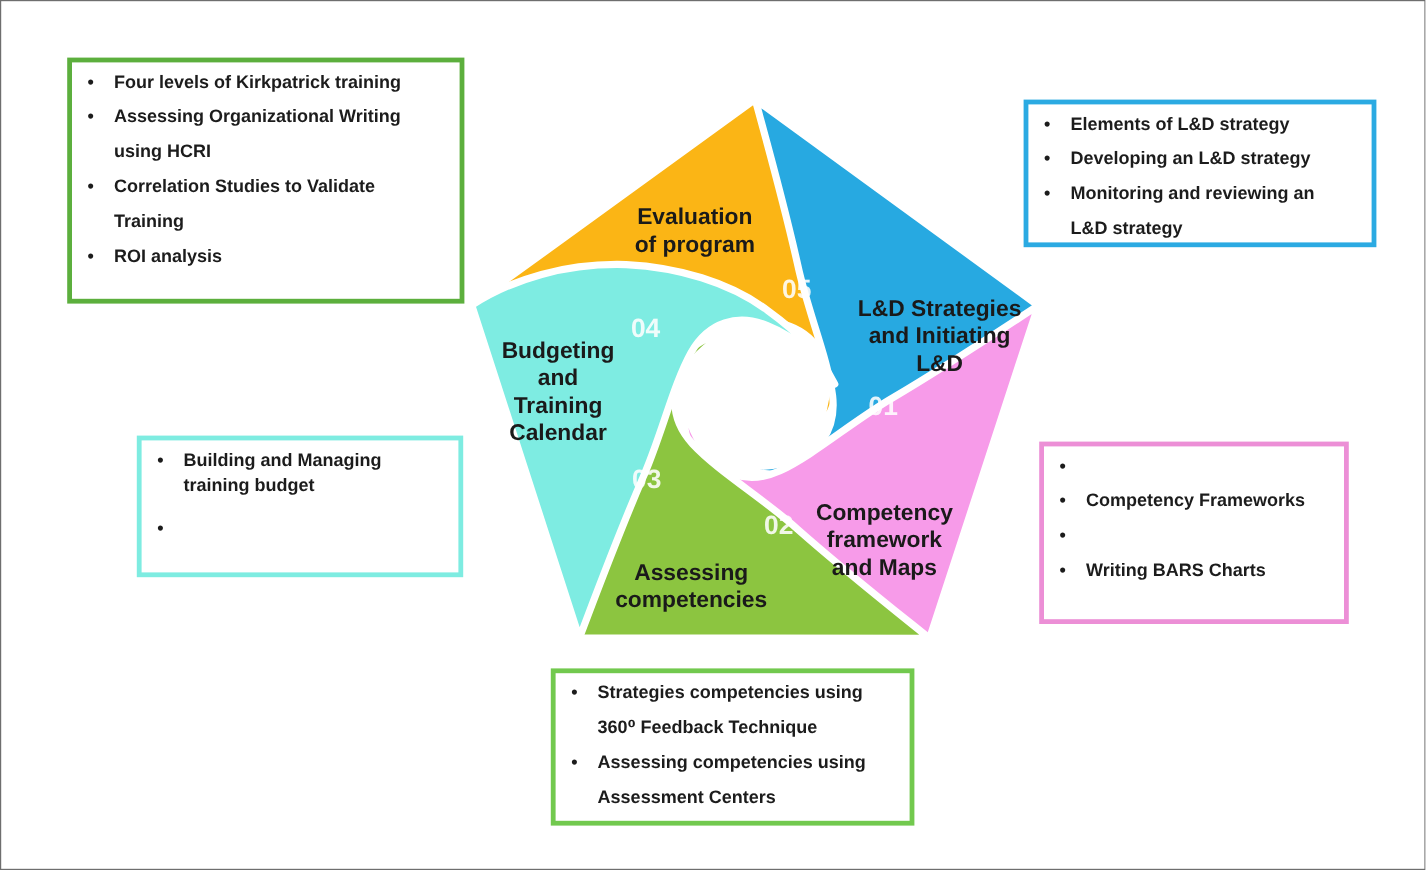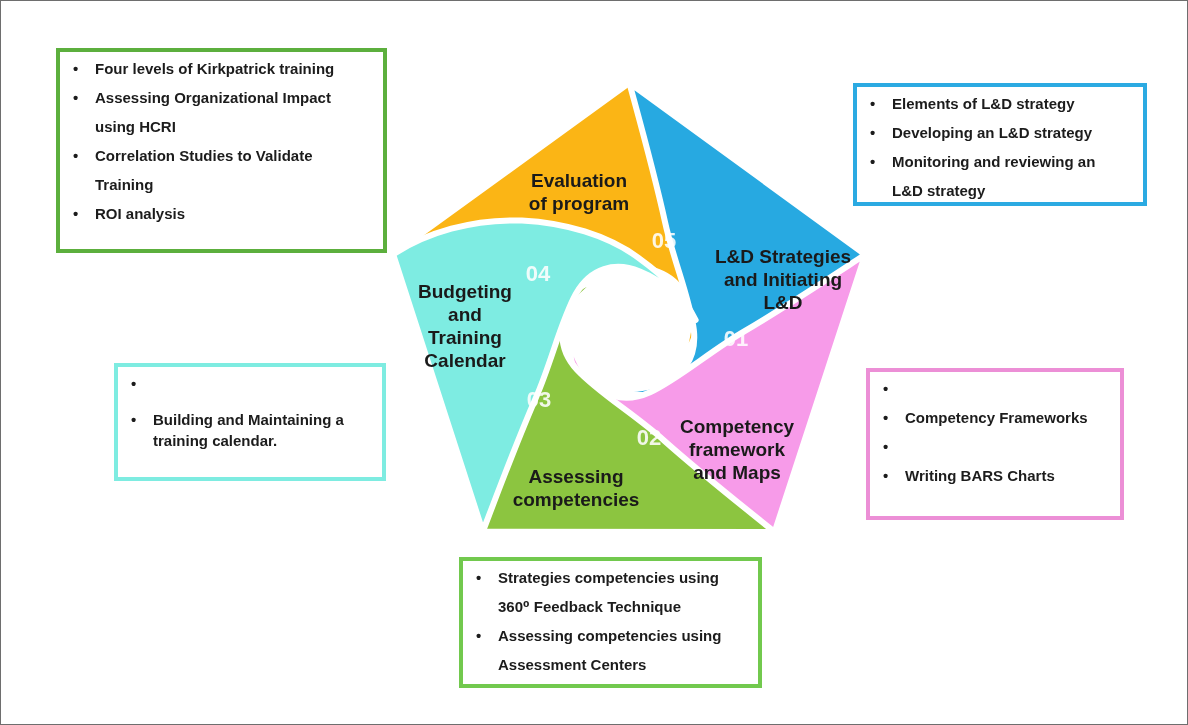--- a/index.html
+++ b/index.html
@@ -46,21 +46,21 @@
         <text text-anchor="middle" class="seg-label"><tspan x="-164" y="-33">Budgeting</tspan><tspan x="-164" y="-10">and</tspan><tspan x="-164" y="13">Training</tspan><tspan x="-164" y="36">Calendar</tspan></text>
       </g>
     </svg>
   <div class="callout" id="co-0" style="left: 55px; top: 47px; width: 331px; height: 205px; border: 4px solid rgb(92, 175, 61);">
       <div class="bi">
         <span class="b">•</span>
         <span class="t">Four levels of Kirkpatrick training</span>
       </div>
       <div class="bi">
         <span class="b">•</span>
-        <span class="t">Assessing Organizational Impact using HCRI</span>
+        <span class="t">Assessing Organizational Writing using HCRI</span>
       </div>
       <div class="bi">
         <span class="b">•</span>
         <span class="t">Correlation Studies to Validate Training</span>
       </div>
       <div class="bi">
         <span class="b">•</span>
         <span class="t">ROI analysis</span>
       </div>
     </div>
@@ -100,19 +100,19 @@
         <span class="t">Strategies competencies using 360⁰ Feedback Technique</span>
       </div>
       <div class="bi">
         <span class="b">•</span>
         <span class="t">Assessing competencies using Assessment Centers</span>
       </div>
     </div>
   <div class="callout spaced" id="co-4" style="left: 113px; top: 362px; width: 272px; height: 118px; border: 4px solid rgb(126, 236, 225);">
       <div class="bi">
         <span class="b">•</span>
+        <span class="t">Building and Managing training budget</span>
       </div>
       <div class="bi">
         <span class="b">•</span>
-        <span class="t">Building and Maintaining a training calendar.</span>
       </div>
     </div>
 </div>
 
 </body></html>

